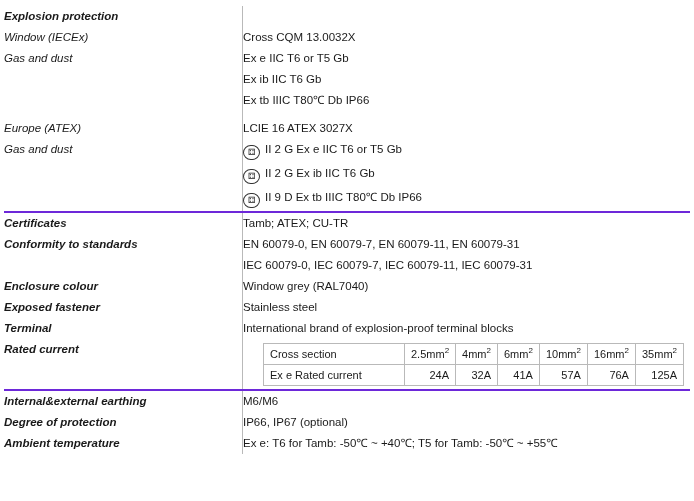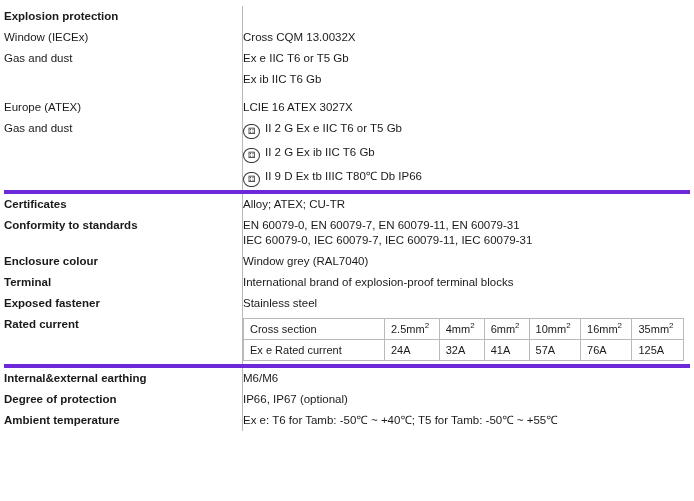--- a/index.html
+++ b/index.html
@@ -30,28 +30,29 @@
   }
   table.spec > tbody > tr > td {
     vertical-align: top;
     padding: 3px 4px 3px 0;
     line-height: 15px;
   }
   td.label {
     width: 234px;
     padding-left: 4px;
     border-right: 1px solid #b9b9b9;
+    font-style: italic;
   }
   td.value {
     padding-left: 10px;
   }
   .bold { font-weight: bold; }
   .indent { padding-left: 10px; }
   .sep-row td {
-    border-top: 4px solid #6d28d9;
+    border-top: 2px solid #6d28d9;
   }
   .blank-cell { height: 7px; padding: 0 !important; }
 
   
   .exmark {
     display: inline-block;
     width: 15px;
     height: 13px;
     border: 1px solid #333;
     border-radius: 50% / 55%;
@@ -80,30 +81,30 @@
   table.current td {
     border: 1px solid #b9b9b9;
     padding: 3px 6px;
     line-height: 14px;
   }
   table.current td.hdr-left {
     text-align: left;
     width: 128px;
   }
   table.current td.num {
-    text-align: left;
+    text-align: right;
   }
   sup {
     font-size: 8px;
     vertical-align: super;
     line-height: 0;
   }
   .nowrap { white-space: nowrap; }
   .value-line { display: block; }
-  .value-line + .value-line { }
+  .value-line + .value-line { margin-top: 6px; }
 </style>
 </head>
 <body>
 
 <div class="sheet">
 
   <table class="spec">
     <tbody>
 
       <tr>
@@ -119,20 +120,24 @@
       <tr>
         <td class="label indent">Gas and dust</td>
         <td class="value">Ex e IIC T6 or T5 Gb</td>
       </tr>
 
       <tr>
         <td class="label"></td>
         <td class="value">Ex ib IIC T6 Gb</td>
       </tr>
 
+      <tr>
+        <td class="label"></td>
+        <td class="value">Ex tb IIIC T80℃ Db IP66</td>
+      </tr>
 
       <tr>
         <td class="label blank-cell"></td>
         <td class="value blank-cell"></td>
       </tr>
 
       <tr>
         <td class="label indent">Europe (ATEX)</td>
         <td class="value">LCIE 16 ATEX 3027X</td>
       </tr>
@@ -153,51 +158,51 @@
 
       <tr>
         <td class="label"></td>
         <td class="value">
           <span class="exmark"><i>⚃</i></span><span>II 9 D Ex tb IIIC T80℃ Db IP66</span>
         </td>
       </tr>
 
       <tr class="sep-row">
         <td class="label bold">Certificates</td>
-        <td class="value">Alloy; ATEX; CU-TR</td>
+        <td class="value">Tamb; ATEX; CU-TR</td>
       </tr>
 
       <tr>
         <td class="label bold">Conformity to standards</td>
         <td class="value">
           <span class="value-line">EN 60079-0, EN 60079-7, EN 60079-11, EN 60079-31</span>
           <span class="value-line">IEC 60079-0, IEC 60079-7, IEC 60079-11, IEC 60079-31</span>
         </td>
       </tr>
 
 
       <tr>
         <td class="label bold">Enclosure colour</td>
         <td class="value">Window grey (RAL7040)</td>
       </tr>
 
       <tr>
+        <td class="label bold">Exposed fastener</td>
+        <td class="value">Stainless steel</td>
+      </tr>
+
+      <tr>
         <td class="label bold">Terminal</td>
         <td class="value">International brand of explosion-proof terminal blocks</td>
       </tr>
 
-      <tr>
-        <td class="label bold">Exposed fastener</td>
-        <td class="value">Stainless steel</td>
-      </tr>
-
 
       <tr>
         <td class="label bold">Rated current</td>
-        <td class="value" style="padding-left:0;padding-right:6px;">
+        <td class="value" style="padding-left:20px;padding-right:6px;">
           <table class="current">
             <tbody>
               <tr>
                 <td class="hdr-left">Cross section</td>
                 <td class="num nowrap"><span>2.5</span><span>mm</span><sup>2</sup></td>
                 <td class="num nowrap"><span>4</span><span>mm</span><sup>2</sup></td>
                 <td class="num nowrap"><span>6</span><span>mm</span><sup>2</sup></td>
                 <td class="num nowrap"><span>10</span><span>mm</span><sup>2</sup></td>
                 <td class="num nowrap"><span>16</span><span>mm</span><sup>2</sup></td>
                 <td class="num nowrap"><span>35</span><span>mm</span><sup>2</sup></td>

